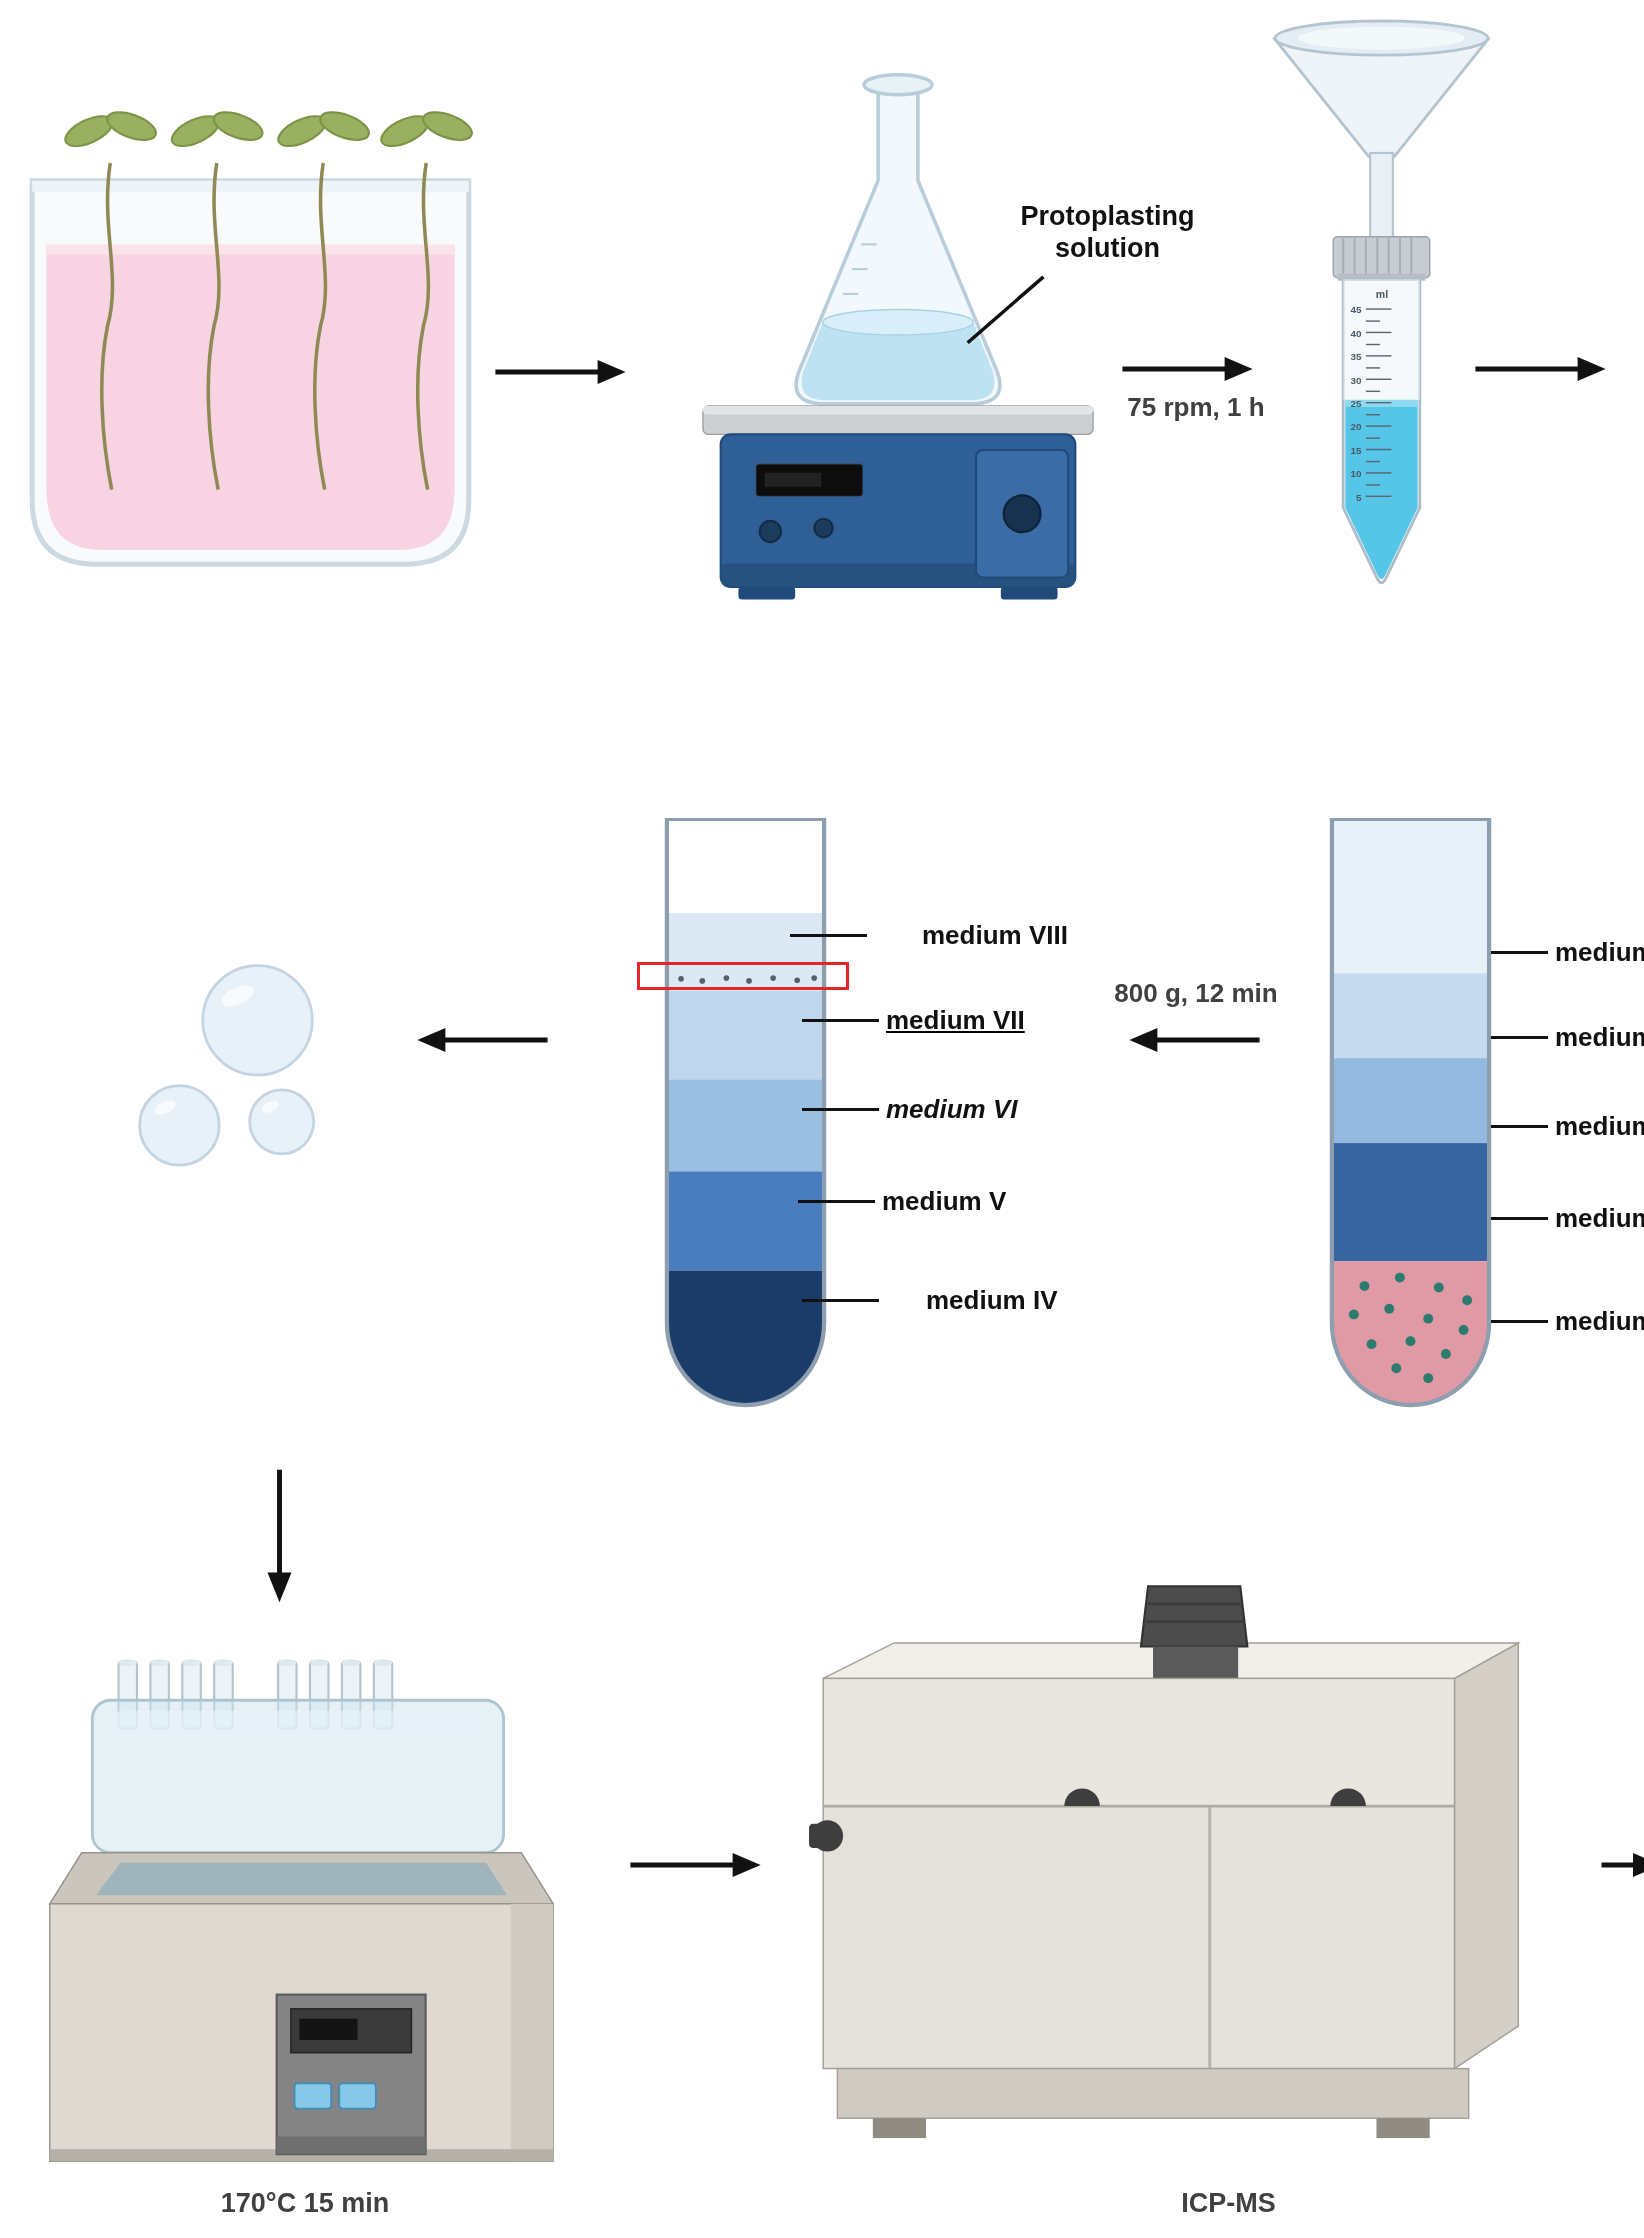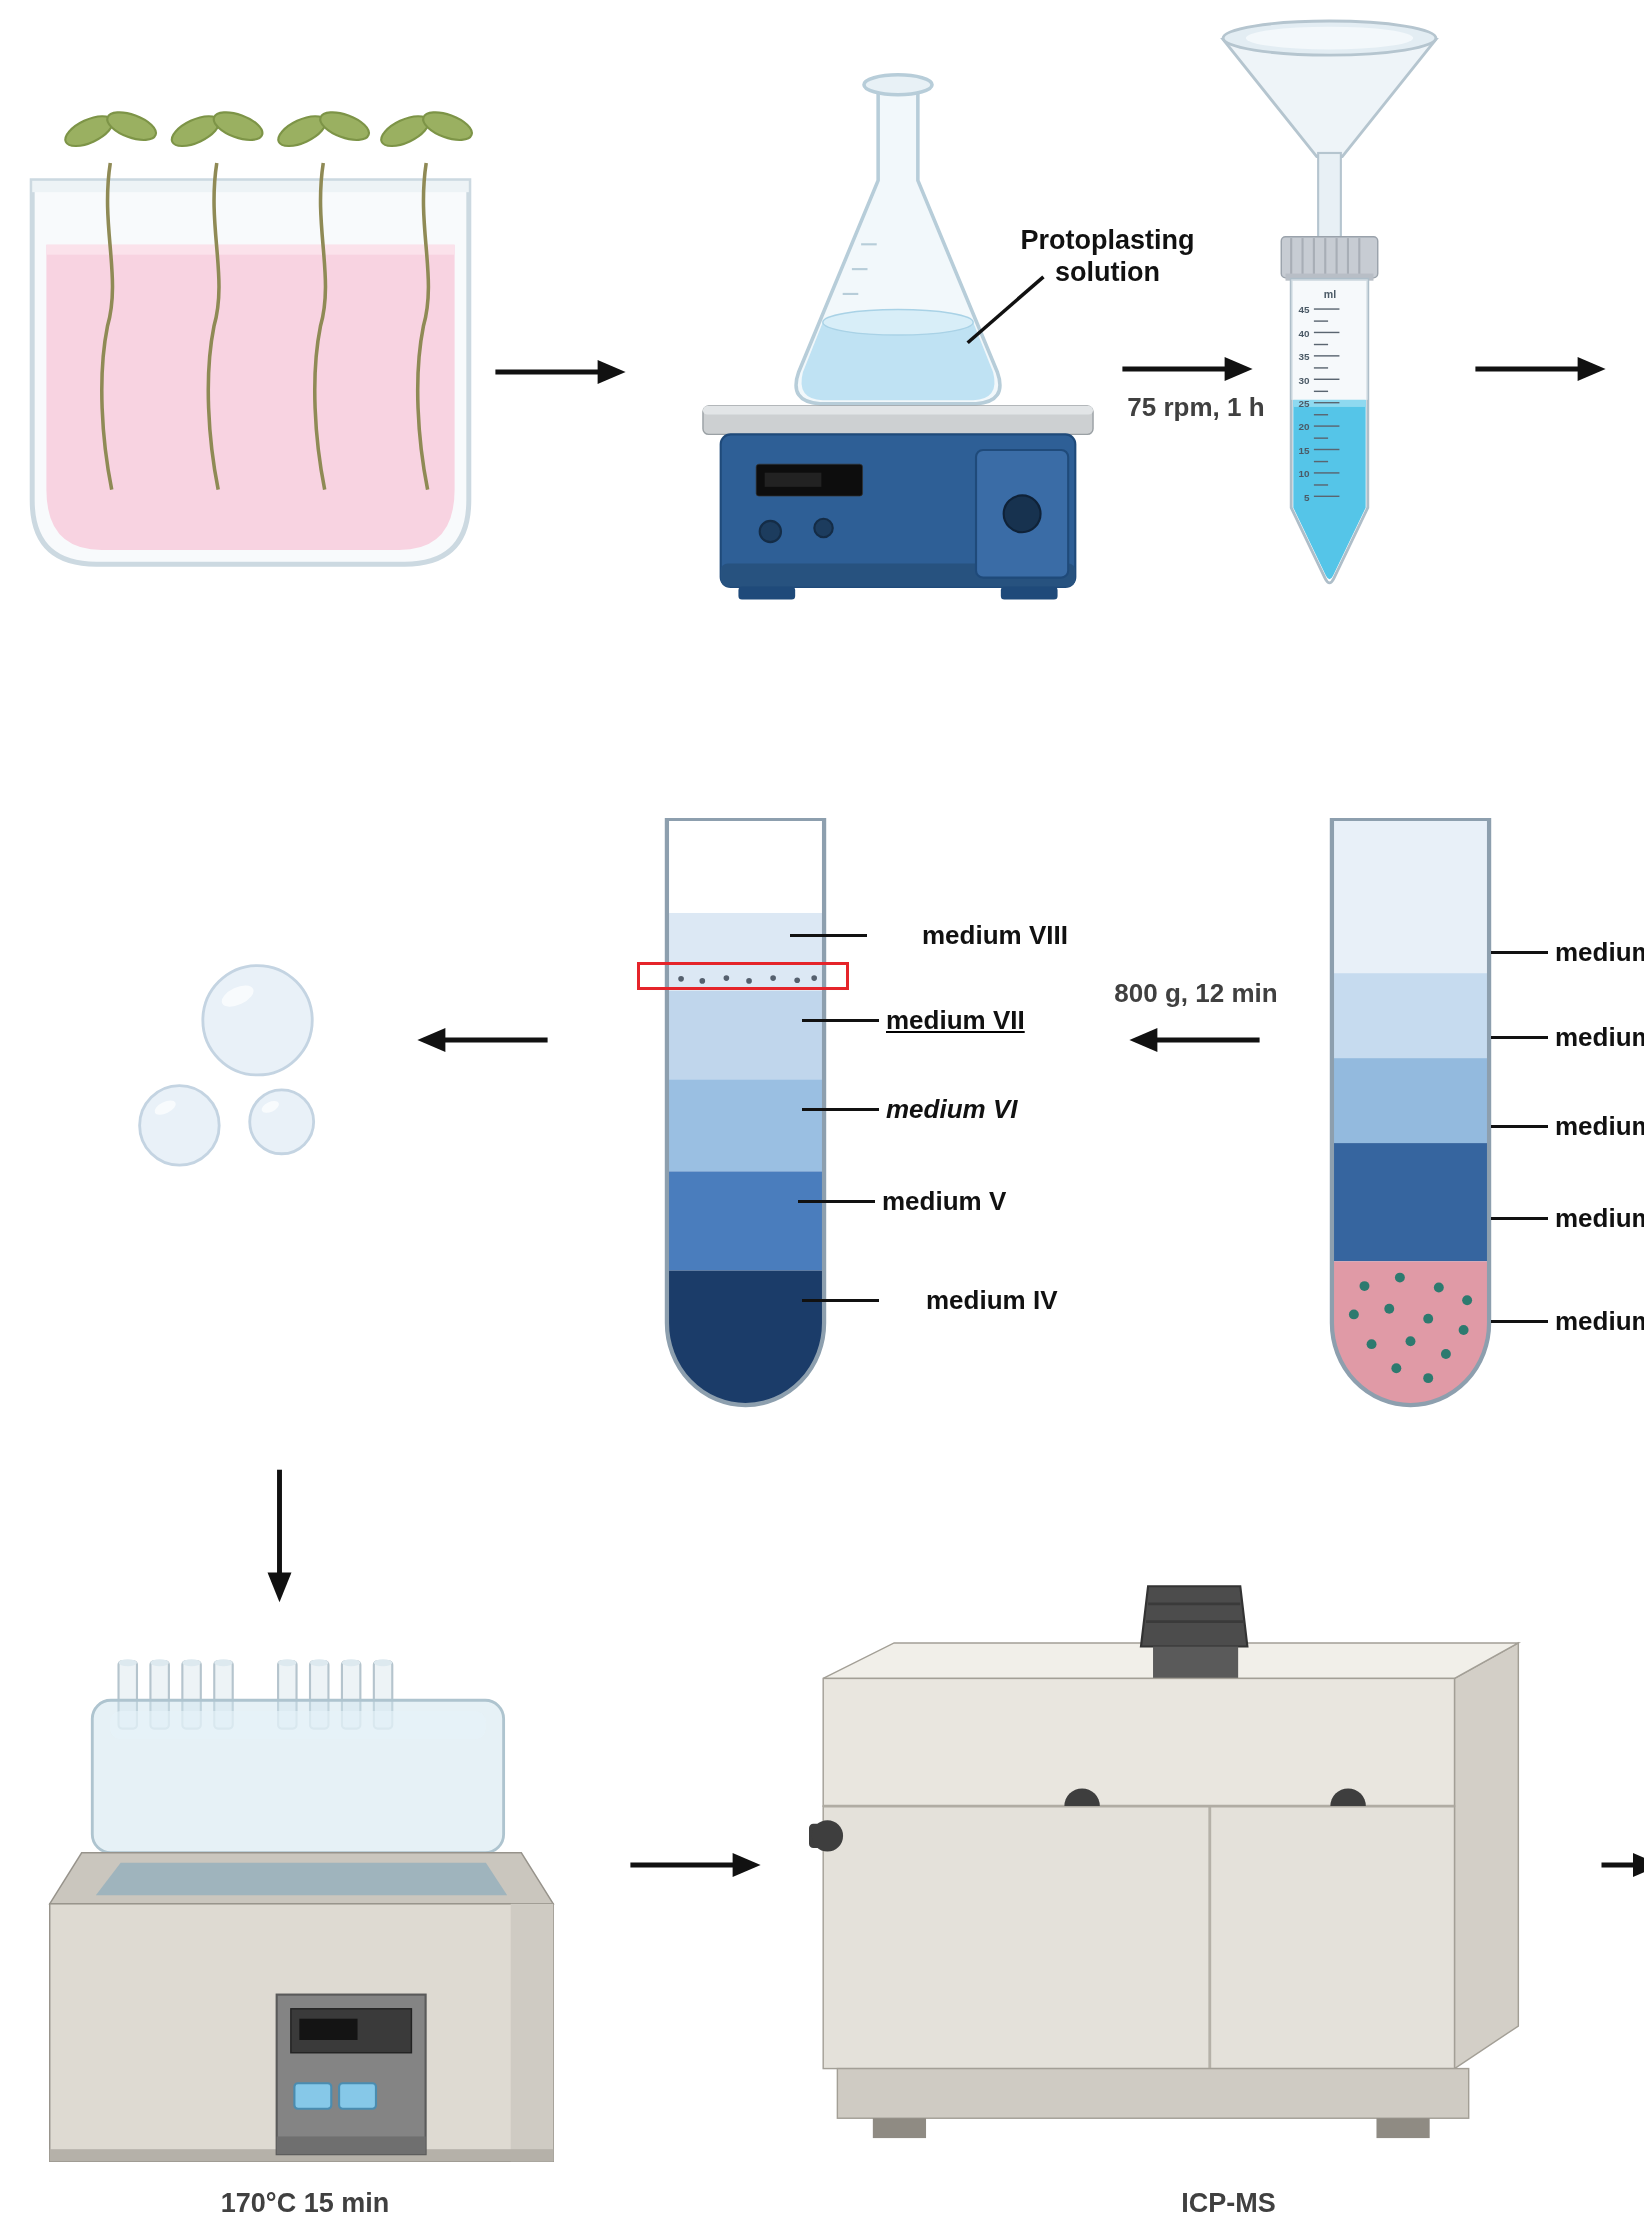--- a/index.html
+++ b/index.html
@@ -82,39 +82,39 @@
         <circle cx="140" cy="655" r="15" fill="#1c3c5e" stroke="#142c46" stroke-width="3"></circle>
         <circle cx="215" cy="650" r="13" fill="#1c3c5e" stroke="#142c46" stroke-width="3"></circle>
         <rect x="430" y="540" width="130" height="180" rx="10" fill="#3a6ca6" stroke="#1f4a7a" stroke-width="3"></rect>
         <circle cx="495" cy="630" r="26" fill="#17324f" stroke="#0f2238" stroke-width="3"></circle>
         <rect x="95" y="733" width="80" height="18" rx="5" fill="#1f4a7a"></rect>
         <rect x="465" y="733" width="80" height="18" rx="5" fill="#1f4a7a"></rect>
       </g>
     </svg>
   </div>
 
-  <div class="abs two-line" style="left:987px; top:201px; width:241px;margin-top:24px;">
+  <div class="abs two-line" style="left:987px; top:201px; width:241px;">
     <div>Protoplasting</div>
     <div>solution</div>
   </div>
   <div class="abs" style="left:962px; top:273px;">
     <svg width="85" height="75" viewBox="0 0 120 105">
         <line x1="115" y1="5" x2="8" y2="98" stroke="#111" stroke-width="5"></line>
       </svg>
   </div>
 
   <div class="abs" style="left:1120px; top:355px;">
     <svg width="135" height="28" viewBox="0 0 190 40">
         <line x1="2" y1="20" x2="152" y2="20" stroke="#111" stroke-width="7"></line>
         <polygon points="148,3 188,20 148,37" fill="#111"></polygon>
       </svg>
   </div>
   <div class="abs cond" style="left:1079px; top:392px; width:234px;">75 rpm, 1 h</div>
 
-  <div class="abs" style="left:1216px; top:10.6px; width:227px; height:589px;text-align:center;">
+  <div class="abs" style="left:1268px; top:10.6px; width:227px; height:589px;text-align:center;">
     <svg width="227" height="589" viewBox="0 0 320 830">
 
       <g>
         <polygon points="10,40 310,40 178,205 142,205" fill="#eef4f8" stroke="#b5c5cf" stroke-width="4"></polygon>
         <ellipse cx="160" cy="38" rx="150" ry="24" fill="#e3edf3" stroke="#b5c5cf" stroke-width="4"></ellipse>
         <ellipse cx="160" cy="38" rx="118" ry="16" fill="#f3f8fb"></ellipse>
         <rect x="144" y="200" width="32" height="125" fill="#e8f0f5" stroke="#b5c5cf" stroke-width="3"></rect>
       </g>
 
       <g>

